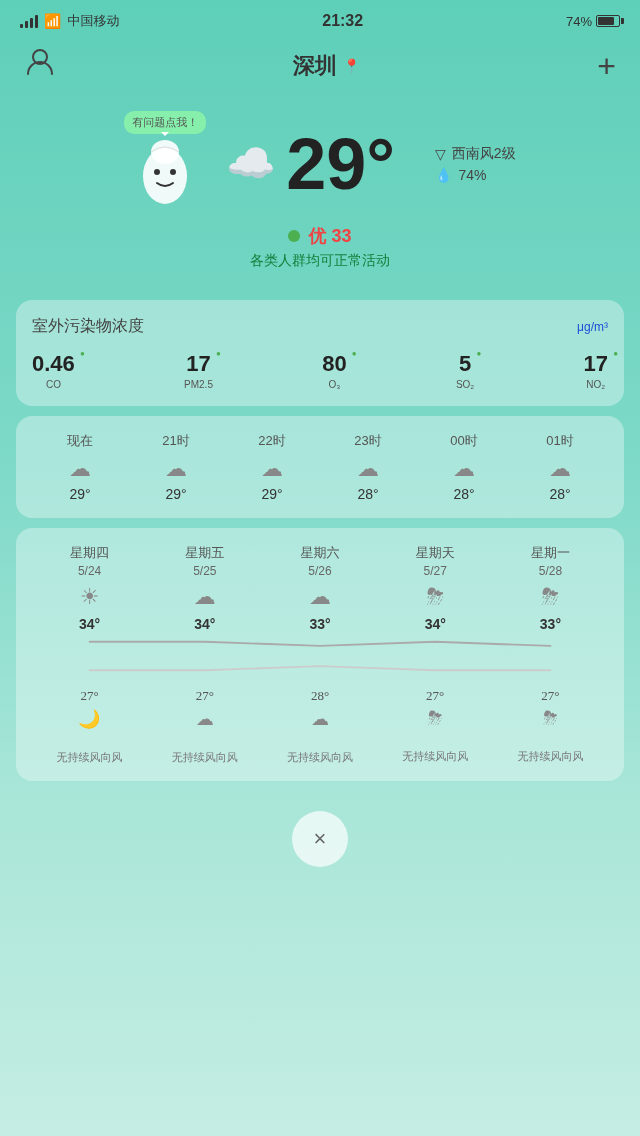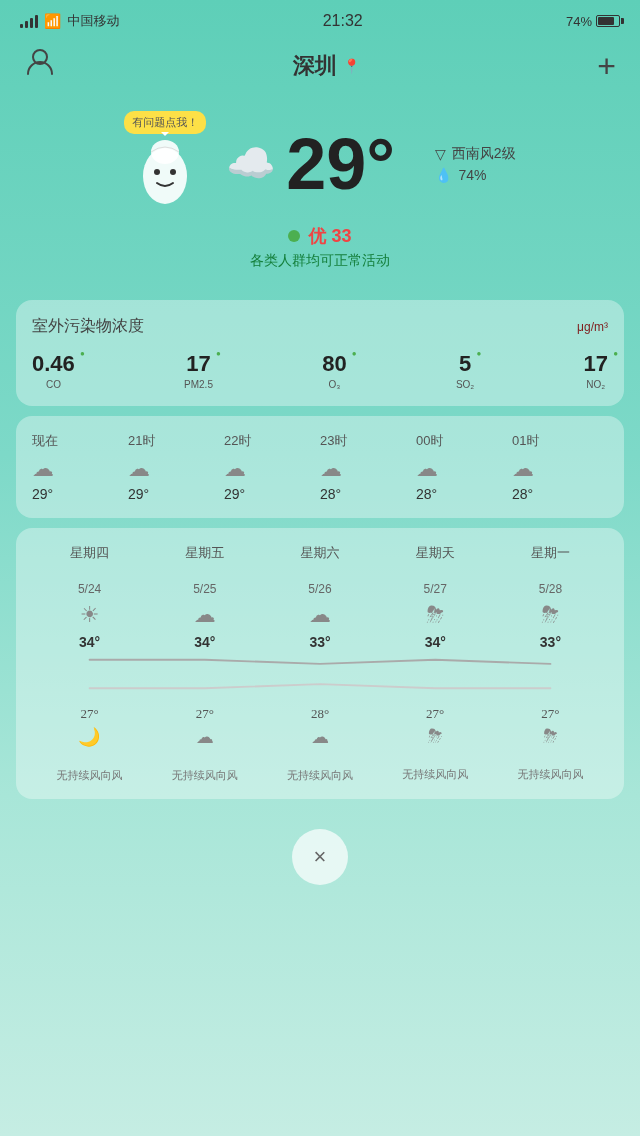--- a/index.html
+++ b/index.html
@@ -16,21 +16,21 @@
     
     .status-bar {
       display: flex;
       justify-content: space-between;
       align-items: center;
       padding: 12px 20px 8px;
       font-size: 14px;
       color: #333;
     }
     .status-left { display: flex; align-items: center; gap: 6px; font-size: 13px; font-weight: 500; }
-    .status-center { font-size: 16px; font-weight: 400; }
+    .status-center { font-size: 16px; font-weight: 700; }
     .status-right { display: flex; align-items: center; gap: 4px; font-size: 13px; }
     .battery-icon {
       width: 24px; height: 12px; border: 1.5px solid #333; border-radius: 2px;
       position: relative; display: inline-block;
     }
     .battery-icon::after {
       content: ''; position: absolute; right: -5px; top: 2px;
       width: 3px; height: 6px; background: #333; border-radius: 0 1px 1px 0;
     }
     .battery-fill {
@@ -63,21 +63,21 @@
       width: 100%;
       gap: 20px;
     }
     .mascot-area {
       display: flex;
       flex-direction: column;
       align-items: center;
       position: relative;
     }
     .speech-bubble {
-      background: #fde047;
+      background: #86efac;
       border-radius: 10px;
       padding: 4px 8px;
       font-size: 11px;
       color: #555;
       margin-bottom: 4px;
       position: relative;
     }
     .speech-bubble::after {
       content: '';
       position: absolute;
@@ -148,21 +148,21 @@
     }
 
     
     .pollution-header {
       display: flex;
       justify-content: space-between;
       align-items: center;
       margin-bottom: 14px;
     }
     .pollution-title { font-size: 16px; color: #444; font-weight: 500; }
-    .pollution-unit { font-size: 12px; color: #7f1d1d; }
+    .pollution-unit { font-size: 12px; color: #1d4ed8; }
     .pollution-grid {
       display: flex;
       justify-content: space-between;
     }
     .pollution-item { text-align: center; }
     .pollution-value {
       font-size: 22px;
       font-weight: 700;
       color: #222;
       position: relative;
@@ -177,33 +177,33 @@
       color: #4caf50;
     }
     .pollution-label { font-size: 10px; color: #555; margin-top: 2px; }
 
     
     .hourly-grid {
       display: flex;
       justify-content: space-between;
       align-items: center;
     }
-    .hourly-item { flex: 1; }
+    .hourly-item { text-align: center; flex: 1; }
     .hourly-label { font-size: 13px; color: #555; margin-bottom: 6px; }
     .hourly-icon { font-size: 22px; color: #888; margin: 4px 0; }
     .hourly-temp { font-size: 14px; color: #333; margin-top: 4px; }
 
     
     .weekly-grid {
       display: flex;
       justify-content: space-between;
     }
     .day-item { text-align: center; flex: 1; }
     .day-name { font-size: 13px; color: #555; }
-    .day-date { font-size: 12px; color: #666; margin-top: 20px; }
+    .day-date { font-size: 12px; color: #666; margin-top: 2px; }
     .day-icon { font-size: 22px; color: #888; margin: 6px 0; }
     .day-high { font-size: 14px; font-weight: 600; color: #333; }
     .day-low { font-size: 13px; color: #555; margin-bottom: 4px; font-family: Liberation Serif, serif; }
     .day-low-icon { font-size: 18px; color: #888; }
     .day-wind { font-size: 11px; color: #777; margin-top: 20px; }
 
     
     .close-btn-area {
       display: flex;
       justify-content: center;

